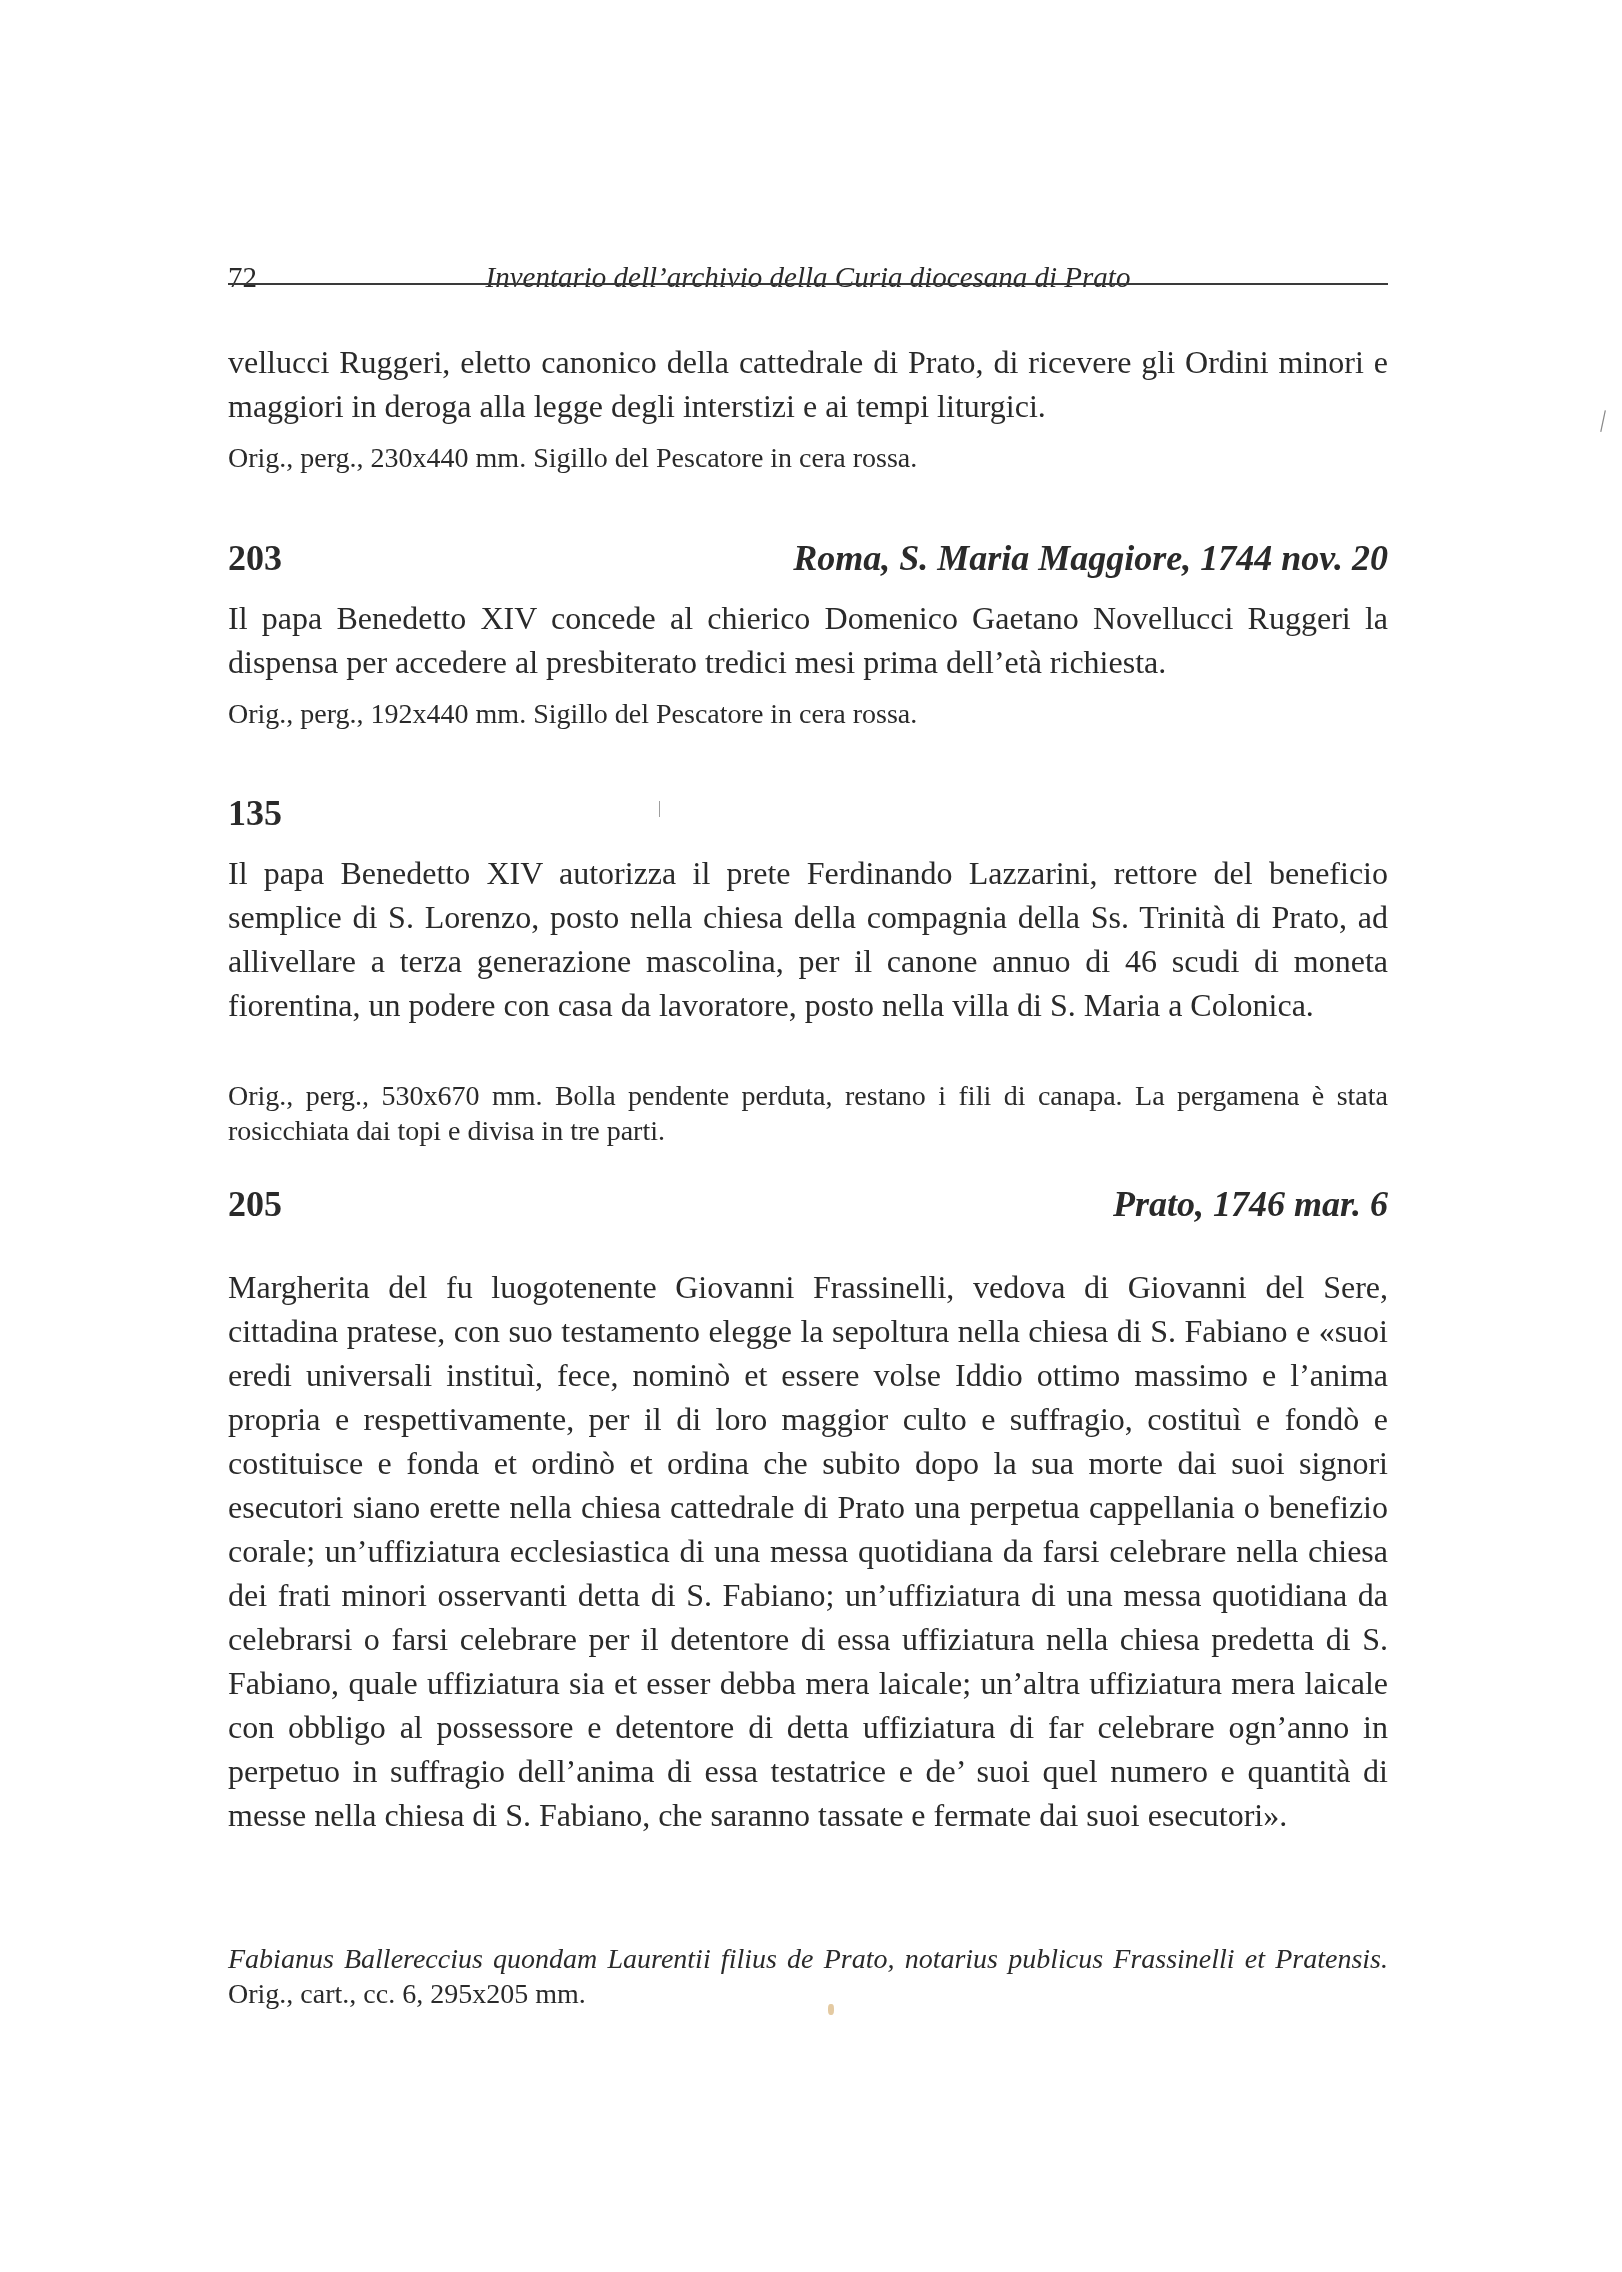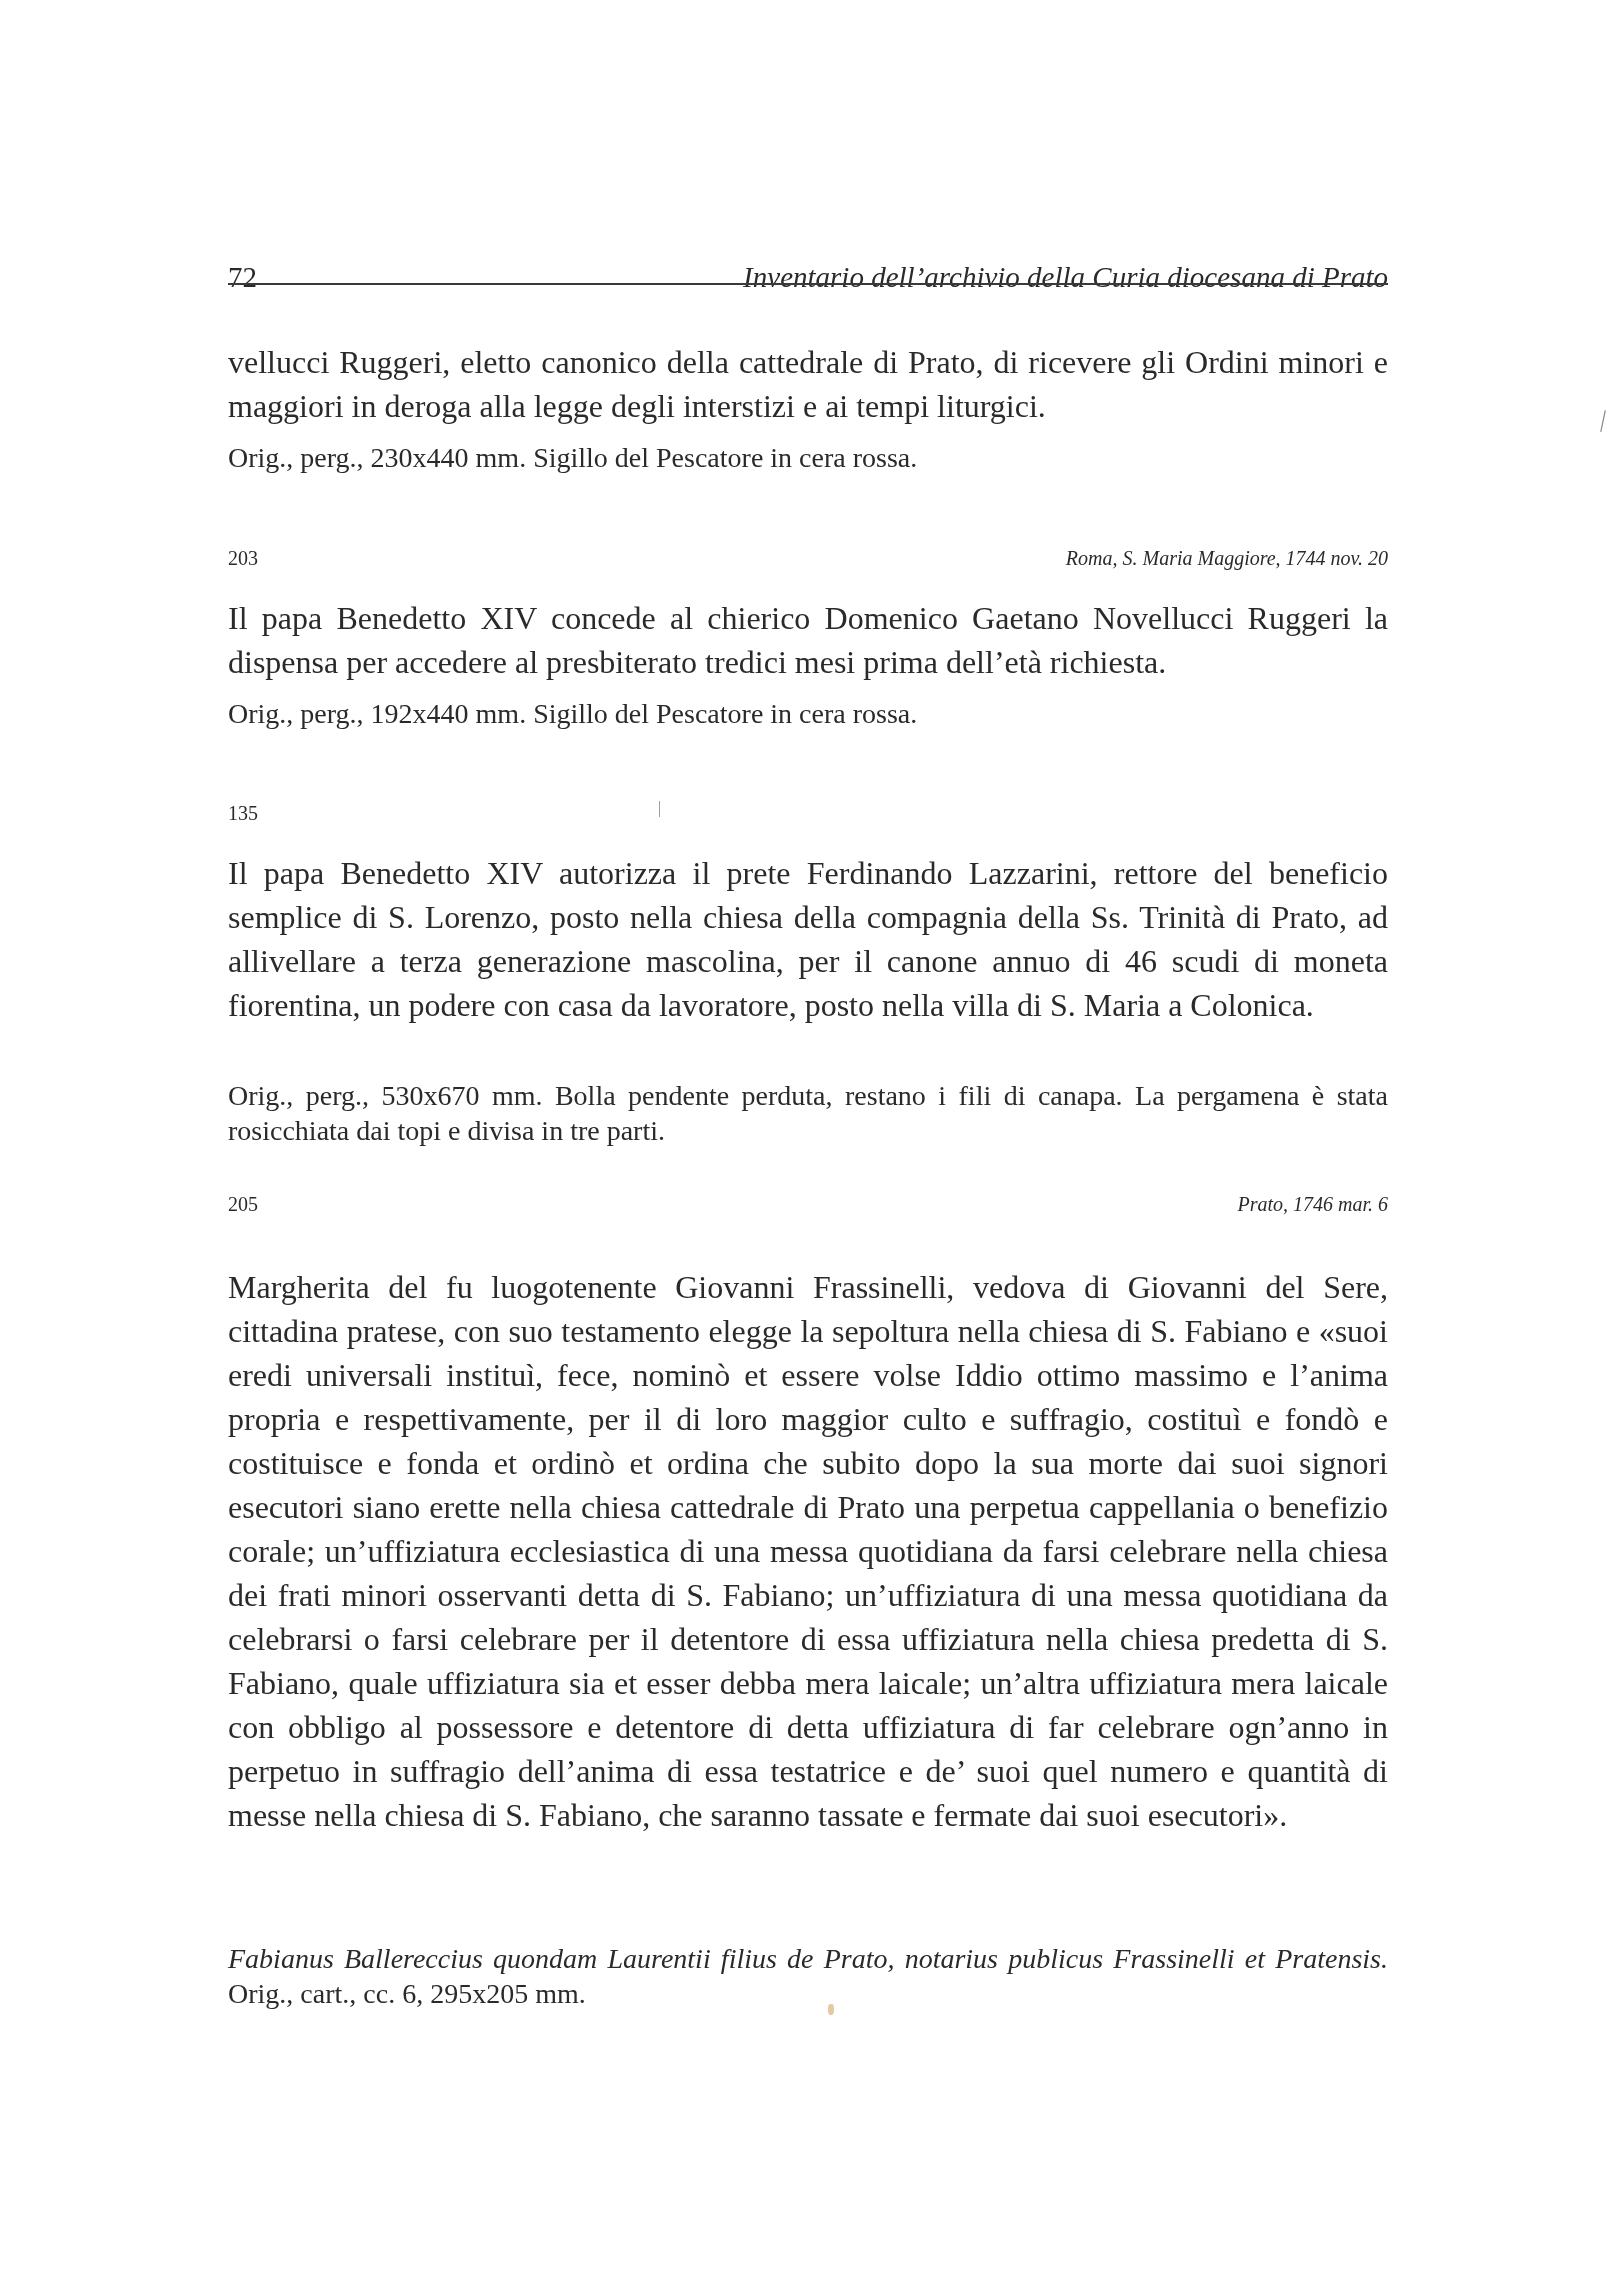--- a/index.html
+++ b/index.html
@@ -32,21 +32,21 @@
     }
     .running-head .folio {
       position: absolute;
       left: 0;
       top: 0;
     }
     .running-head .title {
       position: absolute;
       left: 0;
       width: 1160px;
-      text-align: right;
+      text-align: center;
       font-style: italic;
       top: 0;
     }
     .rule {
       position: absolute;
       top: 283px;
       left: 0;
       width: 1160px;
       height: 2.4px;
       background: #3a3a3a;
@@ -69,22 +69,23 @@
       line-height: 35px;
       text-align: justify;
       text-align-last: left;
       margin: 0;
     }
     .entry-head {
       position: absolute;
       left: 0;
       width: 1160px;
       height: 40px;
-      font-size: 20px;
+      font-size: 36px;
       line-height: 40px;
+      font-weight: bold;
     }
     .entry-head .num { position: absolute; left: 0; top: 0; }
     .entry-head .place {
       position: absolute;
       right: 0;
       top: 0;
       font-style: italic;
     }
     .it { font-style: italic; }
     .mark {

